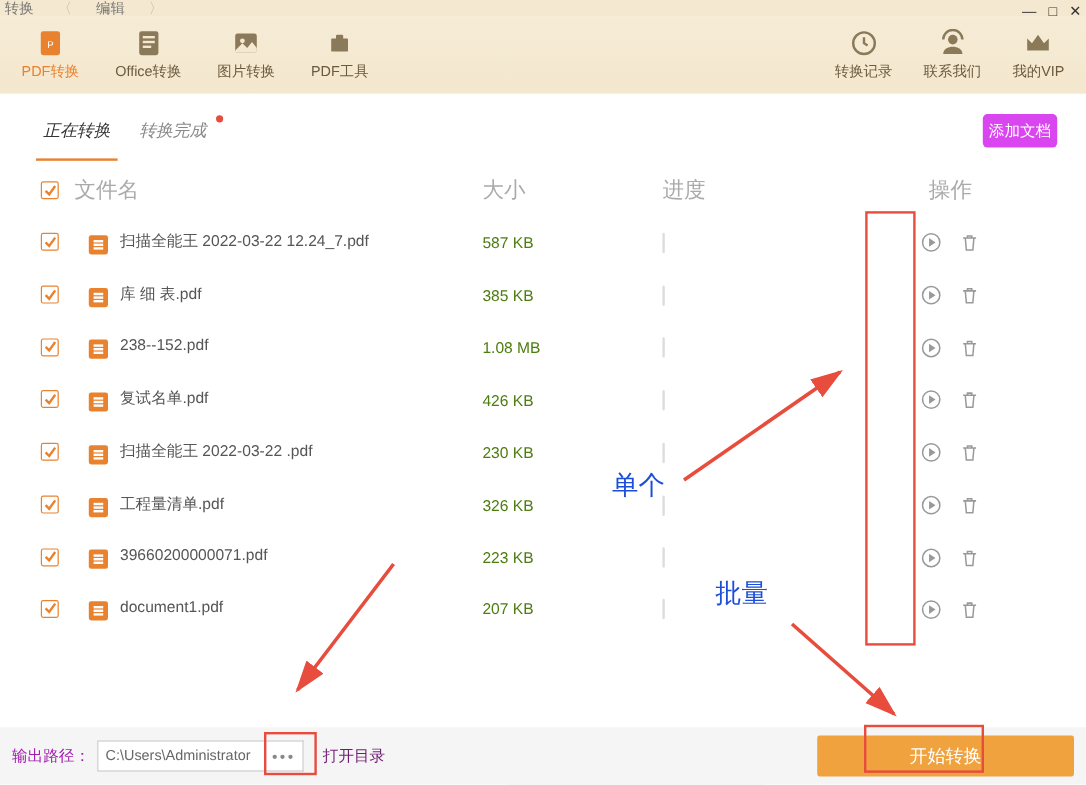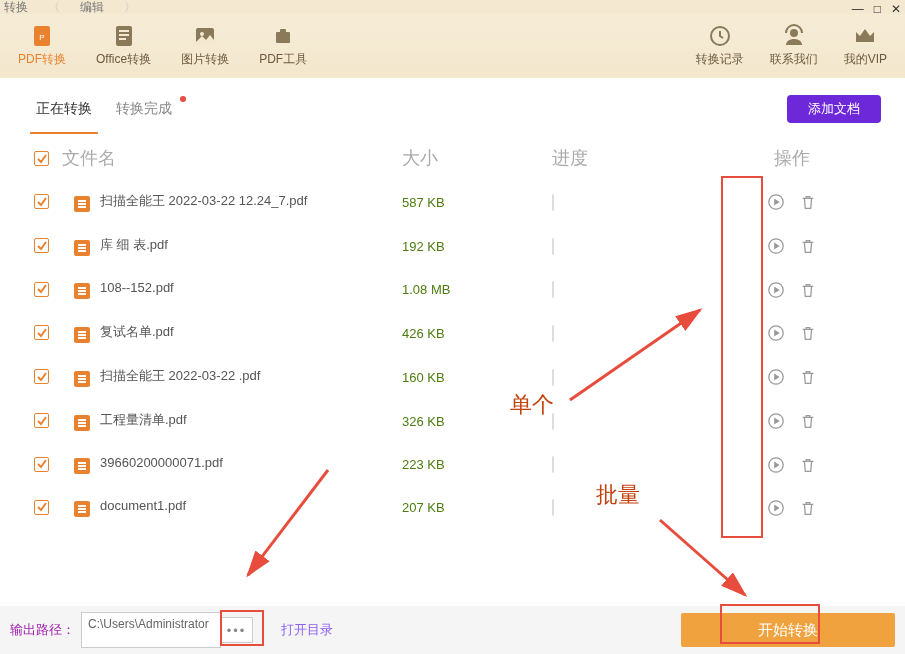--- a/index.html
+++ b/index.html
@@ -13,25 +13,25 @@
 
 .toolbar { height: 64px; background: linear-gradient(#f6ecd6, #f3e7cd); display: flex; align-items: center; padding: 0 18px; }
 .tb-left { display: flex; gap: 30px; }
 .tb-right { margin-left: auto; display: flex; gap: 26px; }
 .tb-item { display: flex; flex-direction: column; align-items: center; gap: 3px; cursor: pointer; color: #6b5a3e; }
 .tb-item.active { color: #e9822f; }
 .tb-icon { width: 24px; height: 24px; display: flex; align-items: center; justify-content: center; }
 .tb-label { font-size: 12px; }
 
 .tabbar { display: flex; align-items: center; padding: 14px 24px 0; border-bottom: 0; }
-.tab { padding: 8px 12px; color: #888; font-size: 14px; cursor: pointer; position: relative; }
+.tab { padding: 8px 12px; color: #888; font-size: 14px; cursor: pointer; position: relative; font-style: italic; }
 .tab.active { color: #333; }
 .tab.active::after { content: ""; position: absolute; left: 6px; right: 6px; bottom: -8px; height: 2px; background: #e9822f; }
 .tab .dot { width: 6px; height: 6px; background: #e74c3c; border-radius: 50%; position: absolute; top: 4px; right: -2px; }
-.addbtn { margin-left: auto; background: #6d28d9; color: #fff; padding: 5px 21px; border-radius: 4px; font-size: 13px; cursor: pointer; }
+.addbtn { margin-left: auto; background: #d946ef; color: #fff; padding: 5px 5px; border-radius: 4px; font-size: 13px; cursor: pointer; }
 
 .listarea { padding: 10px 24px 0; }
 .listhead { display: flex; align-items: center; color: #aaa; font-size: 18px; padding: 10px 10px; }
 .col-chk { width: 28px; }
 .col-name { flex: 0 0 340px; }
 .col-size { flex: 0 0 150px; }
 .col-prog { flex: 0 0 190px; }
 .col-act { flex: 0 0 100px; text-align: center; }
 
 .row { display: flex; align-items: center; padding: 12px 10px; color: #444; }
@@ -40,30 +40,30 @@
 .pdfic { width: 16px; height: 16px; background: #e9822f; border-radius: 2px; margin: 0 10px 0 12px; display: inline-flex; align-items: center; justify-content: center; }
 .pdfic::after { content: ""; width: 8px; height: 2px; background: #fff; box-shadow: 0 3px 0 #fff, 0 -3px 0 #fff; }
 .fname { color: #555; }
 .fsize { color: #4d7c0f; }
 .progbar { width: 96px; height: 8px; border: 1px solid #ddd; border-radius: 4px; }
 .actbtns { display: flex; gap: 14px; justify-content: center; }
 .iconbtn { width: 18px; height: 18px; color: #999; cursor: pointer; display: flex; align-items: center; justify-content: center; }
 
 .footer { position: absolute; bottom: 0; left: 0; right: 0; height: 48px; background: #f5f5f5; display: flex; align-items: center; padding: 0 10px; }
 .footer-label { color: #a21caf; font-size: 13px; margin-right: 6px; }
-.pathbox { border: 1px solid #ccc; background: #fff; padding: 4px 6px; font-size: 12px; color: #666; width: 140px; height: 36px; overflow: hidden; white-space: nowrap; }
+.pathbox { border: 1px solid #ccc; background: #fff; padding: 4px 6px; font-size: 12px; color: #666; width: 140px; height: 26px; overflow: hidden; white-space: nowrap; }
 .dotsbtn { width: 32px; height: 26px; border: 1px solid #ccc; border-left: 0; background: #fff; display: flex; align-items: center; justify-content: center; color: #888; cursor: pointer; letter-spacing: 2px; }
-.openlink { margin-left: 28px; color: #8b5cf6; cursor: pointer; }
+.openlink { margin-left: 16px; color: #701a75; cursor: pointer; }
 .startbtn { margin-left: auto; background: #f0a23f; color: #fff; height: 34px; padding: 0 77px; display: flex; align-items: center; font-size: 15px; cursor: pointer; border-radius: 2px; }
 
 .anno { position: absolute; pointer-events: none; }
 .anno-box1 { border: 2px solid #e74c3c; left: 721px; top: 176px; width: 42px; height: 362px; }
 .anno-box2 { border: 2px solid #e74c3c; left: 220px; top: 610px; width: 44px; height: 36px; }
 .anno-box3 { border: 2px solid #e74c3c; left: 720px; top: 604px; width: 100px; height: 40px; }
-.anno-text { color: #c2410c; font-size: 22px; font-weight: 500; }
+.anno-text { color: #1d4ed8; font-size: 22px; font-weight: 500; }
 .arrow { position: absolute; }
 </style>
 </head>
 <body>
 
 <div class="titlebar">
   <div class="breadcrumb">
     <span>转换</span>
     <span class="bc-sep">〈</span>
     <span>编辑</span>
@@ -191,43 +191,43 @@
           </span>
         </span>
       </div>
       <div class="row">
         <span class="col-chk"><span class="chk">
             <svg viewBox="0 0 10 10">
               <path d="M1 5l3 3 5-7" stroke="#e9822f" stroke-width="2" fill="none"></path>
             </svg>
           </span></span>
         <span class="col-name"><span class="pdfic"></span><span class="fname">库 细 表.pdf</span></span>
-        <span class="col-size fsize">192 KB</span>
-        <span class="col-prog"><span class="progbar"></span></span>
-        <span class="col-act actbtns">
-          <span class="iconbtn">
-            <svg viewBox="0 0 20 20" fill="none" stroke="#999" stroke-width="1.4">
-              <circle cx="10" cy="10" r="8"></circle>
-              <path d="M8 6l6 4-6 4z" fill="#999" stroke="none"></path>
-            </svg>
-          </span>
-          <span class="iconbtn">
-            <svg viewBox="0 0 20 20" fill="none" stroke="#999" stroke-width="1.4">
-              <path d="M4 6h12M8 6V4h4v2M6 6l1 11h6l1-11"></path>
-            </svg>
-          </span>
-        </span>
-      </div>
-      <div class="row">
-        <span class="col-chk"><span class="chk">
-            <svg viewBox="0 0 10 10">
-              <path d="M1 5l3 3 5-7" stroke="#e9822f" stroke-width="2" fill="none"></path>
-            </svg>
-          </span></span>
-        <span class="col-name"><span class="pdfic"></span><span class="fname">108--152.pdf</span></span>
+        <span class="col-size fsize">385 KB</span>
+        <span class="col-prog"><span class="progbar"></span></span>
+        <span class="col-act actbtns">
+          <span class="iconbtn">
+            <svg viewBox="0 0 20 20" fill="none" stroke="#999" stroke-width="1.4">
+              <circle cx="10" cy="10" r="8"></circle>
+              <path d="M8 6l6 4-6 4z" fill="#999" stroke="none"></path>
+            </svg>
+          </span>
+          <span class="iconbtn">
+            <svg viewBox="0 0 20 20" fill="none" stroke="#999" stroke-width="1.4">
+              <path d="M4 6h12M8 6V4h4v2M6 6l1 11h6l1-11"></path>
+            </svg>
+          </span>
+        </span>
+      </div>
+      <div class="row">
+        <span class="col-chk"><span class="chk">
+            <svg viewBox="0 0 10 10">
+              <path d="M1 5l3 3 5-7" stroke="#e9822f" stroke-width="2" fill="none"></path>
+            </svg>
+          </span></span>
+        <span class="col-name"><span class="pdfic"></span><span class="fname">238--152.pdf</span></span>
         <span class="col-size fsize">1.08 MB</span>
         <span class="col-prog"><span class="progbar"></span></span>
         <span class="col-act actbtns">
           <span class="iconbtn">
             <svg viewBox="0 0 20 20" fill="none" stroke="#999" stroke-width="1.4">
               <circle cx="10" cy="10" r="8"></circle>
               <path d="M8 6l6 4-6 4z" fill="#999" stroke="none"></path>
             </svg>
           </span>
           <span class="iconbtn">
@@ -260,21 +260,21 @@
           </span>
         </span>
       </div>
       <div class="row">
         <span class="col-chk"><span class="chk">
             <svg viewBox="0 0 10 10">
               <path d="M1 5l3 3 5-7" stroke="#e9822f" stroke-width="2" fill="none"></path>
             </svg>
           </span></span>
         <span class="col-name"><span class="pdfic"></span><span class="fname">扫描全能王 2022-03-22 .pdf</span></span>
-        <span class="col-size fsize">160 KB</span>
+        <span class="col-size fsize">230 KB</span>
         <span class="col-prog"><span class="progbar"></span></span>
         <span class="col-act actbtns">
           <span class="iconbtn">
             <svg viewBox="0 0 20 20" fill="none" stroke="#999" stroke-width="1.4">
               <circle cx="10" cy="10" r="8"></circle>
               <path d="M8 6l6 4-6 4z" fill="#999" stroke="none"></path>
             </svg>
           </span>
           <span class="iconbtn">
             <svg viewBox="0 0 20 20" fill="none" stroke="#999" stroke-width="1.4">

